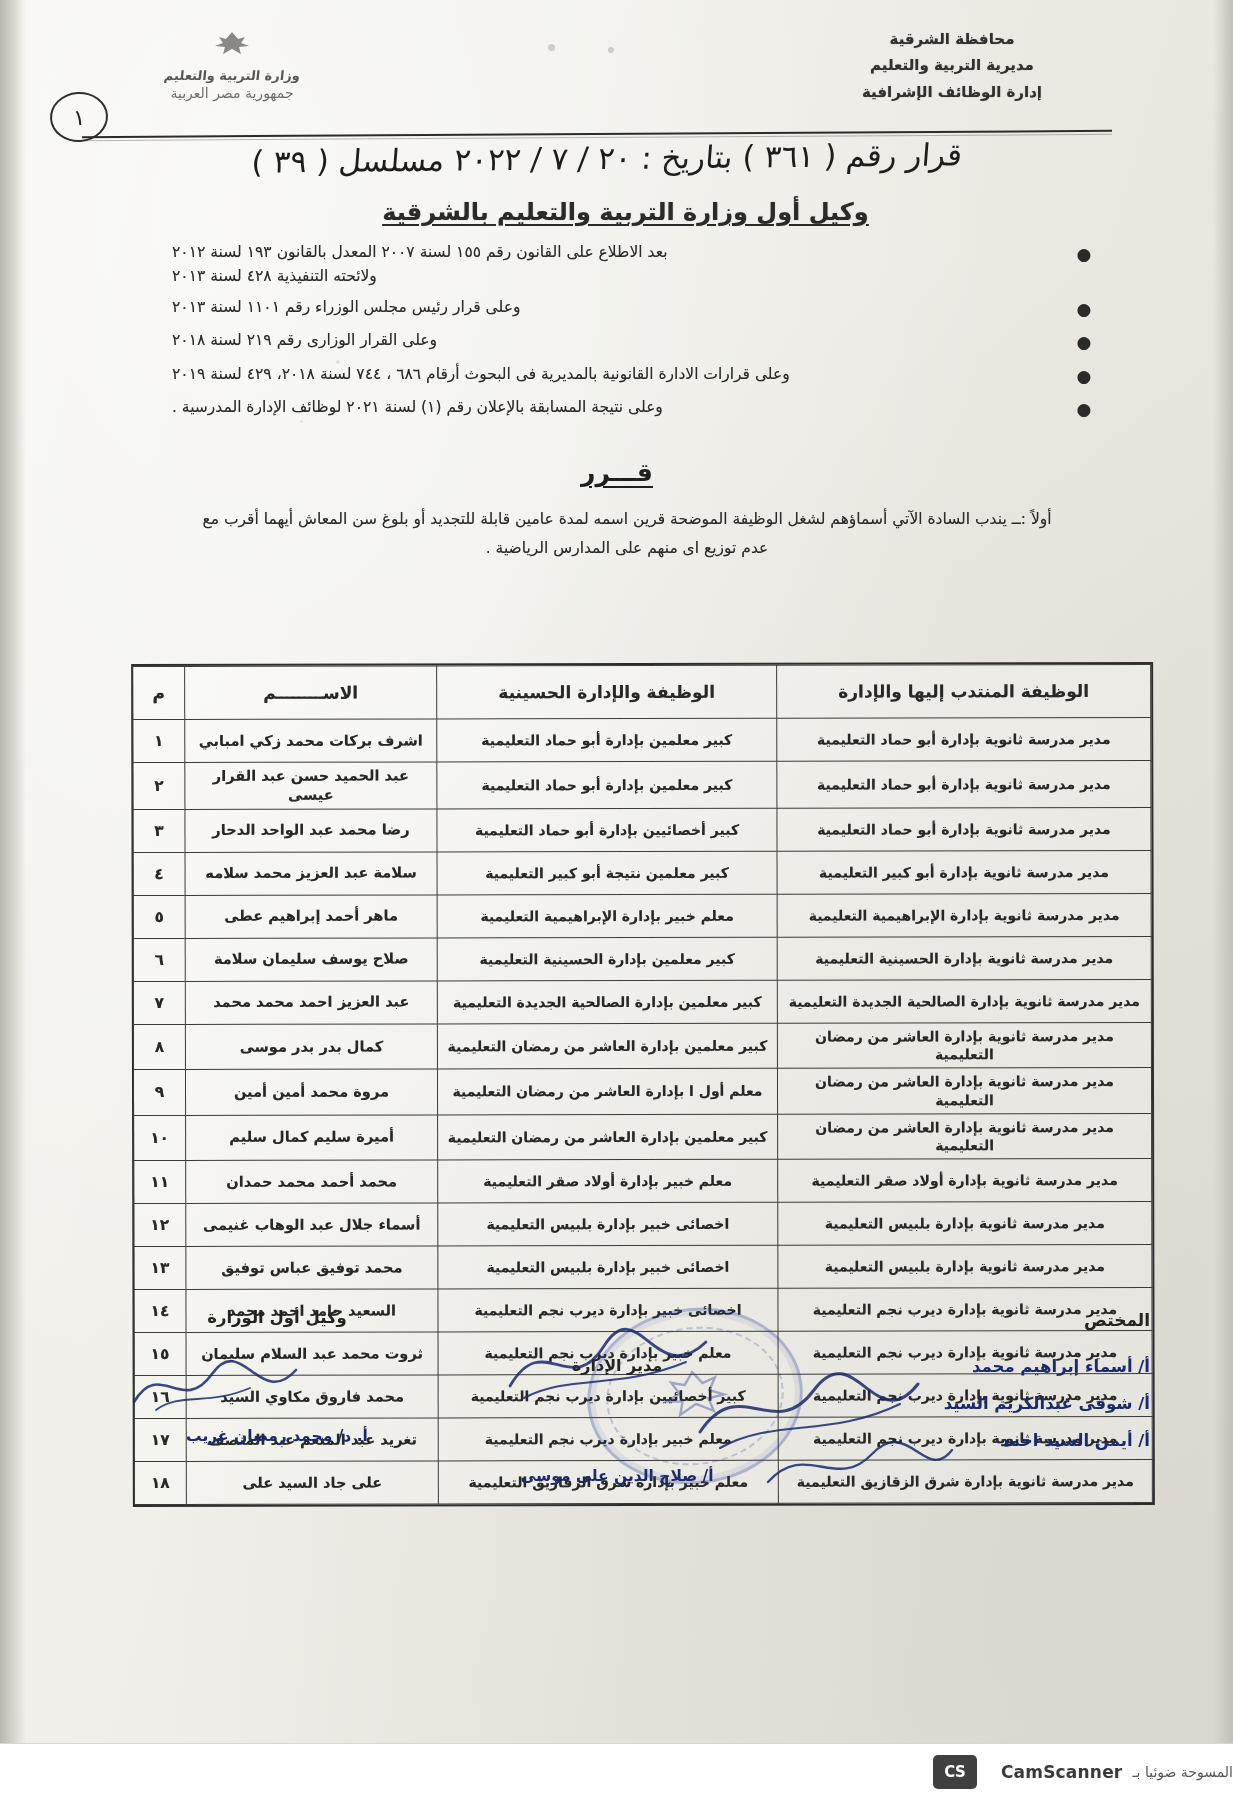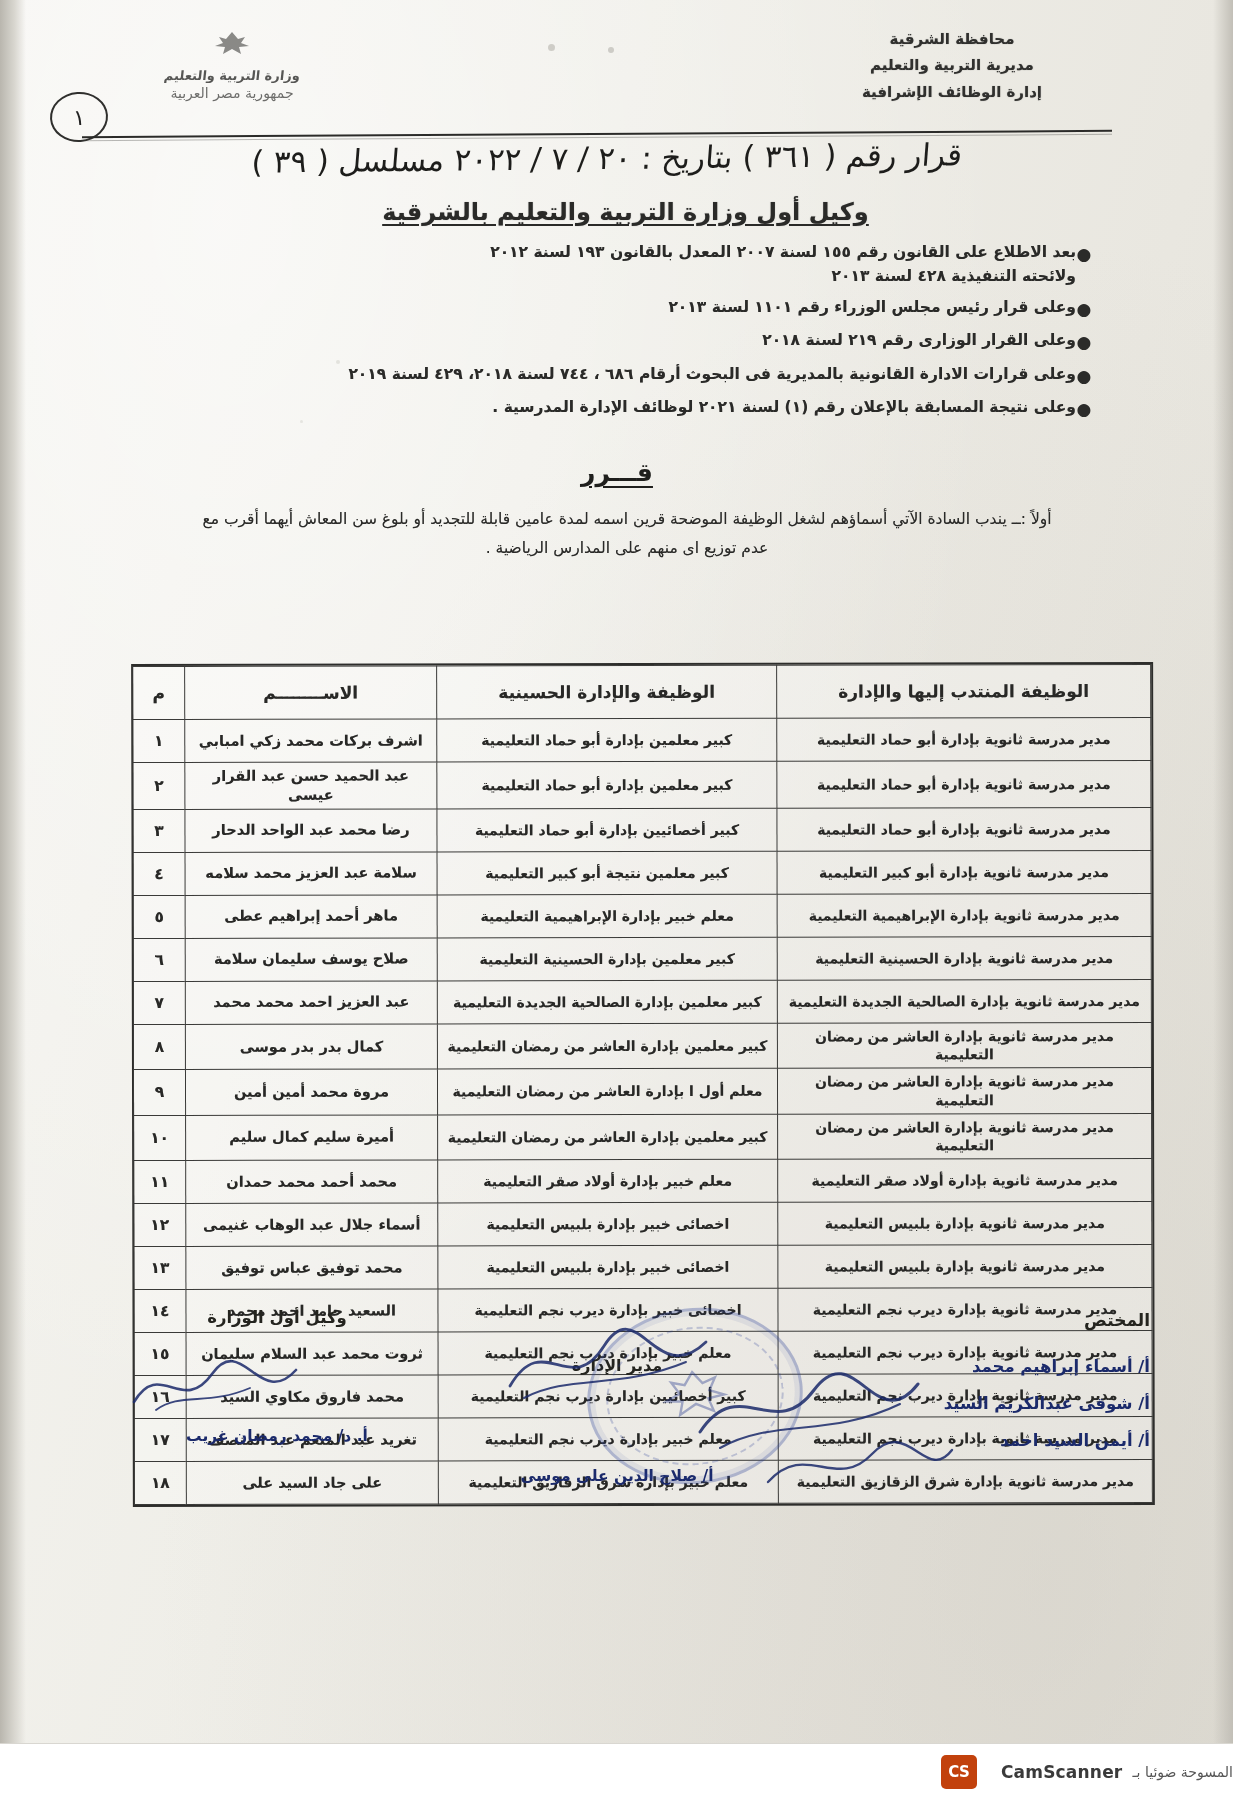--- a/index.html
+++ b/index.html
@@ -95,22 +95,22 @@
   .bullets{position:absolute;top:240px;right:120px;left:150px;}
   .b-row{
     display:flex;align-items:flex-start;justify-content:flex-start;
     margin-bottom:6px;
   }
   .b-dot{
     flex:0 0 auto;width:16px;text-align:center;
     font-size:17px;color:#2b2b29;line-height:1.5;margin-top:2px;
   }
   .b-txt{
-    flex:1 1 auto;text-align:right;
-    font-size:15.5px;font-weight:bold;color:#2a2a28;line-height:1.58;
+    flex:1 1 auto;text-align:left;
+    font-size:15.5px;font-weight:normal;color:#2a2a28;line-height:1.58;
     text-shadow:0 0 .6px rgba(70,70,70,.45);
   }
   .b-txt .l2{display:block;}
 
   .qarar{
     position:absolute;top:458px;right:0;left:0;text-align:center;
     font-size:25px;font-weight:bold;color:#1f1f1d;letter-spacing:1px;
     text-decoration:underline;text-underline-offset:5px;
   }
 
@@ -197,22 +197,22 @@
   
   .scribble{position:absolute;pointer-events:none;opacity:.85;}
 
   
   .foot{
     position:absolute;left:0;right:0;bottom:0;height:56px;
     background:#ffffff;border-top:1px solid #d9d7d1;
     display:flex;align-items:center;
   }
   .cs-badge{
-    margin-right:14px;margin-left:12px;width:36px;height:34px;border-radius:5px;
-    background:#c2410c;color:#fff;display:flex;align-items:center;justify-content:center;
+    margin-right:14px;margin-left:12px;width:44px;height:34px;border-radius:5px;
+    background:#404040;color:#fff;display:flex;align-items:center;justify-content:center;
     font-size:15px;font-weight:bold;letter-spacing:-.5px;
     order:0;
   }
   .cs-name{font-size:17px;color:#3a3a3a;font-weight:bold;letter-spacing:.2px;}
   .cs-ar{font-size:14px;color:#555;}
   .foot-rtl{direction:ltr;display:flex;align-items:center;gap:10px;margin-left:12px;}
 </style>
 </head>
 <body>
 

